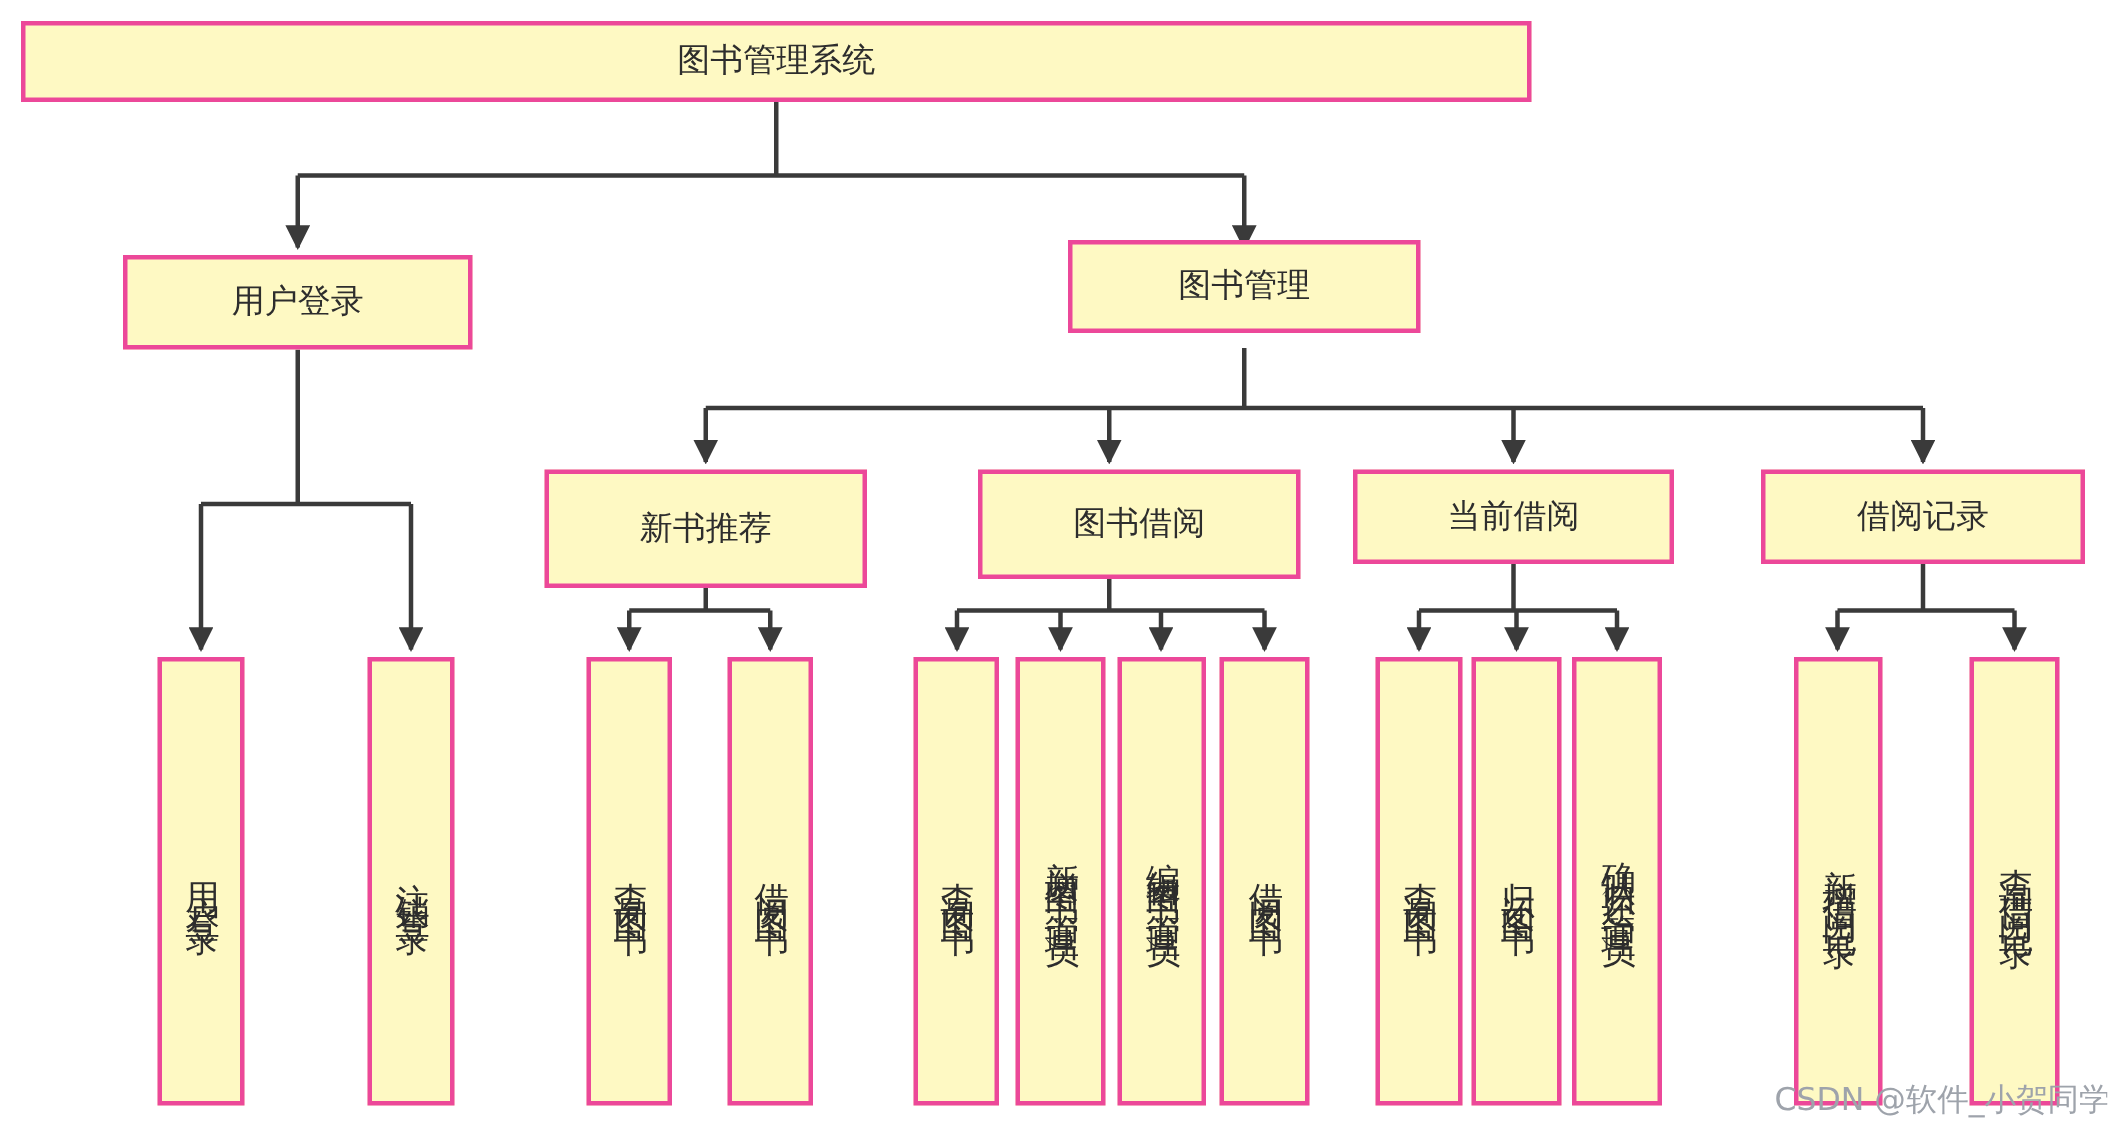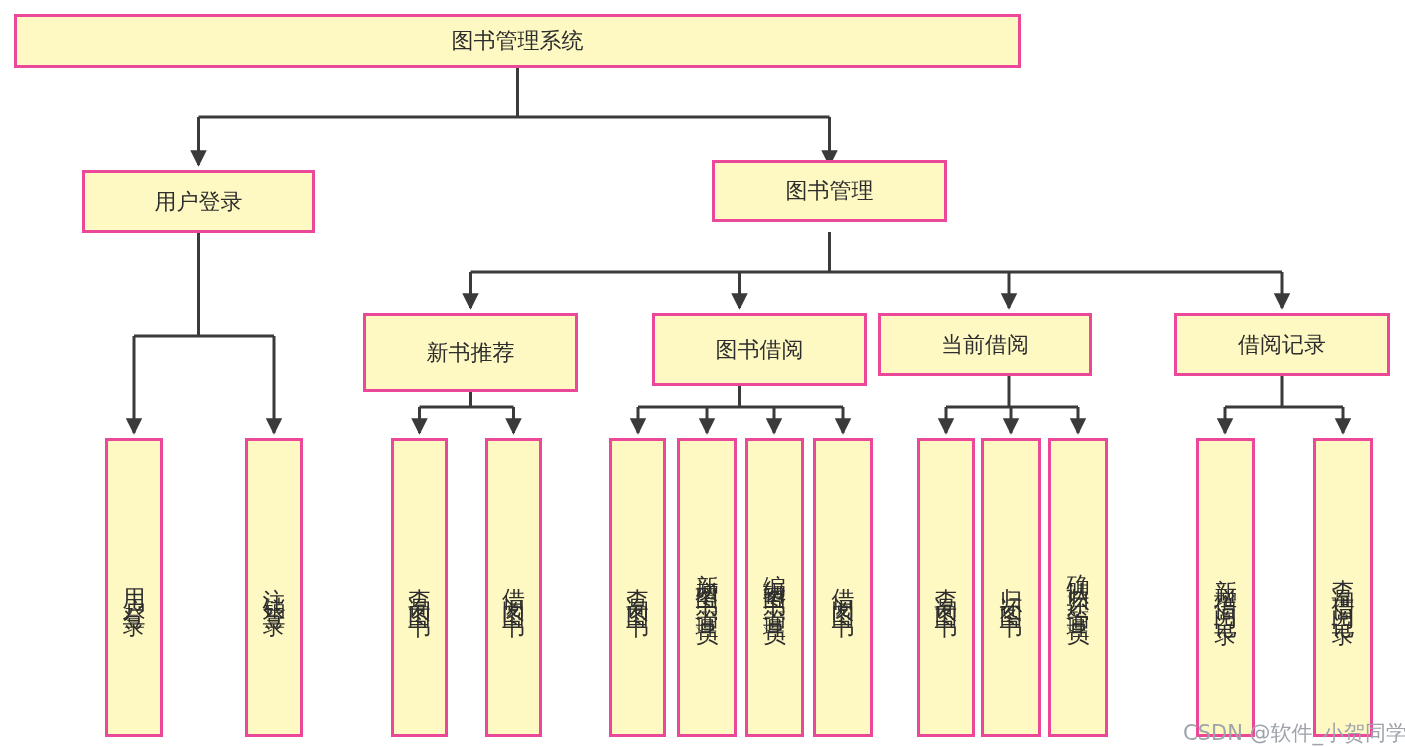--- a/index.html
+++ b/index.html
@@ -123,21 +123,21 @@
   <div class="node" style="left:712px; top:160px; width:235px; height:62px;">
     <span class="label">图书管理</span>
   </div>
 
   <div class="node" style="left:363px; top:313px; width:215px; height:79px;">
     <span class="label">新书推荐</span>
   </div>
   <div class="node" style="left:632px; top:313px; width:215px; height:73px;margin-left:20px;">
     <span class="label">图书借阅</span>
   </div>
-  <div class="node" style="left:878px; top:313px; width:214px; height:63px;">
+  <div class="node" style="left:902px; top:313px; width:214px; height:63px;">
     <span class="label">当前借阅</span>
   </div>
   <div class="node" style="left:1174px; top:313px; width:216px; height:63px;">
     <span class="label">借阅记录</span>
   </div>
 
   <div class="node leaf" style="left:105px; top:438px; width:58px; height:299px;">
     <span class="label">用户登录</span>
   </div>
   <div class="node leaf" style="left:245px; top:438px; width:58px; height:299px;">

